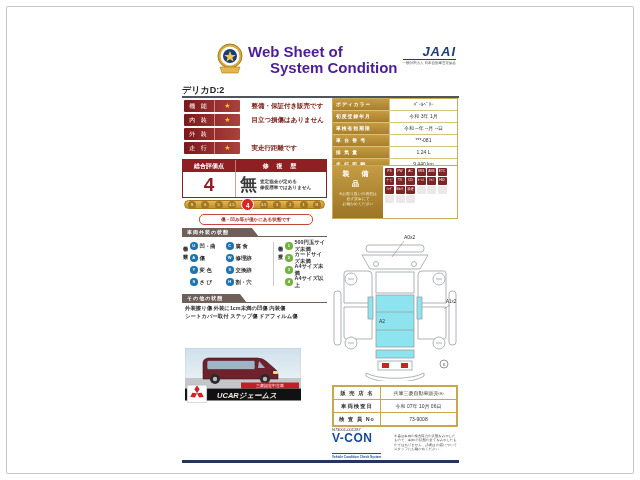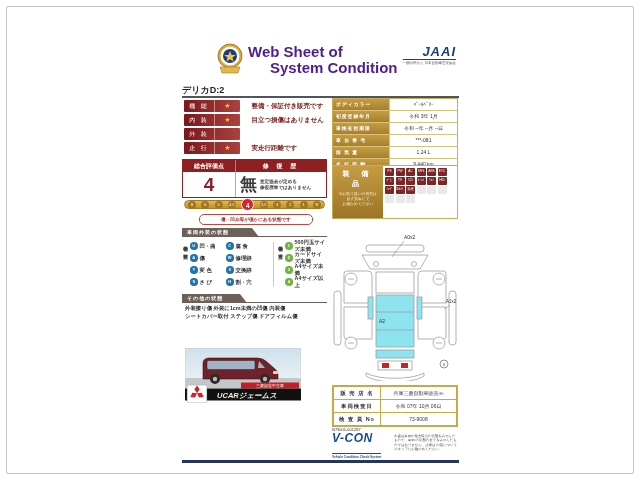--- a/index.html
+++ b/index.html
@@ -90,21 +90,21 @@
   
   #dealer{position:absolute;left:150px;top:350px;width:126px;border:2px solid #c9a84c;box-sizing:border-box;background:#fff}
   .drow{display:flex;height:12px;border-bottom:1px solid #c9a84c}
   .drow:last-child{border-bottom:none}
   .dlabel{width:46px;font-size:5.4px;font-weight:bold;color:#333;line-height:12px;text-align:center;border-right:1px solid #c9a84c;letter-spacing:1px}
   .dvalue{flex:1;font-size:5px;color:#333;text-align:center;line-height:12px}
 
   
   #vcon{position:absolute;left:150px;top:392px;width:126px;height:30px}
   .serial{font-size:4px;color:#333}
-  .vlogo{font-size:12px;font-weight:bold;font-style:italic;color:#164a9a;line-height:12px;letter-spacing:.5px}
+  .vlogo{font-size:12px;font-weight:bold;color:#164a9a;line-height:12px;letter-spacing:.5px}
   .vsub{font-size:3.2px;color:#164a9a;font-weight:bold;border-top:1px solid #164a9a;display:inline-block;padding-top:1px}
   .fine{position:absolute;right:0;top:7px;width:64px;font-size:3.4px;color:#444;line-height:4.4px}
 
   #bbar{position:absolute;left:0;top:425px;width:277px;height:3px;background:#26355f}
 </style>
 </head>
 <body>
 
 <div class="frame"></div>
 

